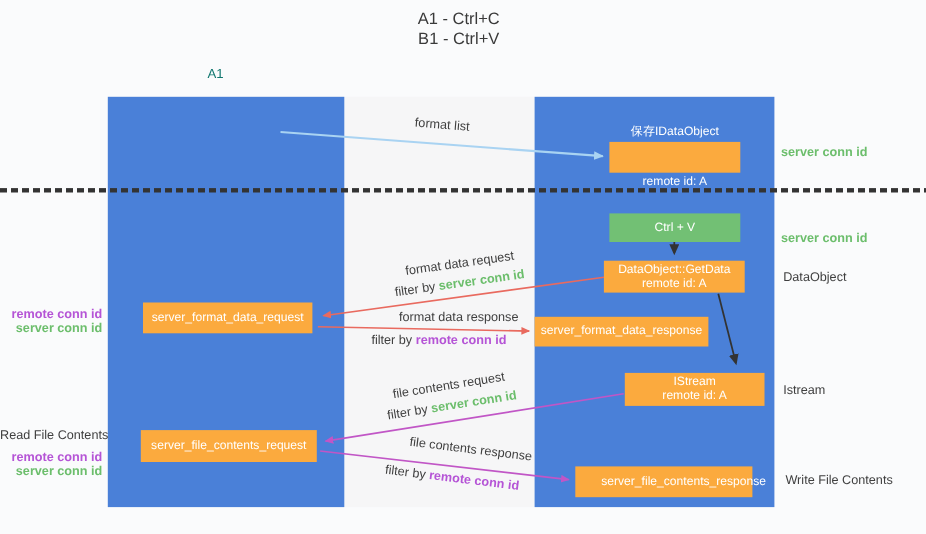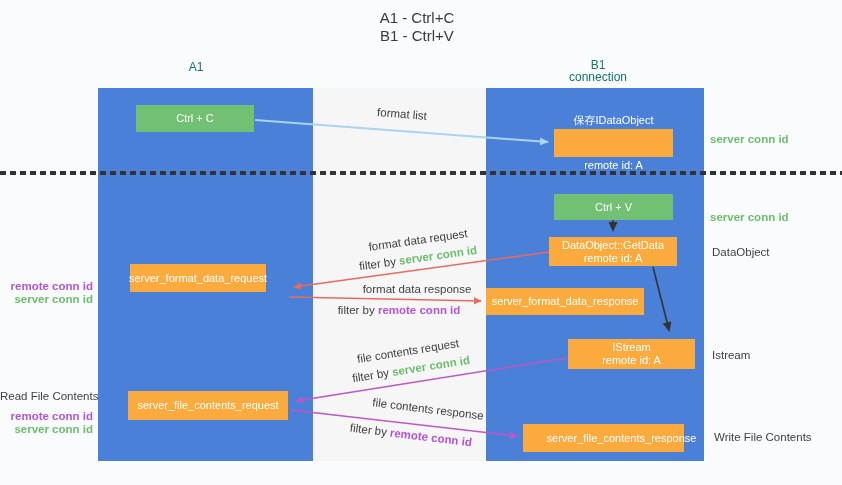--- a/index.html
+++ b/index.html
@@ -44,24 +44,20 @@
   <div class="column col-b"></div>
 
   <div class="title">
     <div>A1 - Ctrl+C</div>
     <div>B1 - Ctrl+V</div>
   </div>
 
   <div class="col-header hdr-a">
     <div>A1</div>
   </div>
-  <div class="col-header hdr-b">
-    <div>B1</div>
-    <div>connection</div>
-  </div>
 
   <div class="dotted"></div>
 
   <svg class="overlay" width="842" height="485" viewBox="0 0 842 485">
     <defs>
       <marker id="m-blue" markerUnits="userSpaceOnUse" markerWidth="11" markerHeight="9" refX="8" refY="4" orient="auto">
         <path d="M0,0 L9,4 L0,8 z" fill="#a9d3f2"></path>
       </marker>
       <marker id="m-black" markerUnits="userSpaceOnUse" markerWidth="11" markerHeight="10" refX="8" refY="4.5" orient="auto">
         <path d="M0,0 L10,4.5 L0,9 z" fill="#333333"></path>
@@ -75,39 +71,36 @@
     </defs>
     <line x1="255" y1="120" x2="548" y2="142" stroke="#a9d3f2" stroke-width="2" marker-end="url(#m-blue)"></line>
     <line x1="613" y1="209" x2="613" y2="230" stroke="#333333" stroke-width="1.6" marker-end="url(#m-black)"></line>
     <line x1="653" y1="267" x2="669" y2="330" stroke="#333333" stroke-width="1.6" marker-end="url(#m-black)"></line>
     <line x1="549" y1="252" x2="294" y2="287" stroke="#e96a5f" stroke-width="1.5" marker-end="url(#m-red)"></line>
     <line x1="289" y1="297" x2="481" y2="301" stroke="#e96a5f" stroke-width="1.5" marker-end="url(#m-red)"></line>
     <line x1="567" y1="358" x2="296" y2="401" stroke="#c156c6" stroke-width="1.5" marker-end="url(#m-mag)"></line>
     <line x1="291" y1="410" x2="517" y2="436" stroke="#c156c6" stroke-width="1.5" marker-end="url(#m-mag)"></line>
   </svg>
 
-  <div class="node green" style="left:136px; top:105px; width:118px; height:27px;">
-    <div>Ctrl + C</div>
-  </div>
 
   <div class="node orange" style="left:554px; top:129px; width:119px; height:28px;gap:32px;">
     <div>保存IDataObject</div>
     <div>remote id: A</div>
   </div>
 
   <div class="node green" style="left:554px; top:194px; width:119px; height:26px;">
     <div>Ctrl + V</div>
   </div>
 
   <div class="node orange" style="left:549px; top:237px; width:128px; height:29px;">
     <div>DataObject::GetData</div>
     <div>remote id: A</div>
   </div>
 
-  <div class="node orange" style="left:130px; top:264px; width:136px; height:28px;">
+  <div class="node orange" style="left:130px; top:275px; width:154px; height:28px;">
     <div>server_format_data_request</div>
   </div>
 
   <div class="node orange" style="left:486px; top:288px; width:158px; height:27px;">
     <div>server_format_data_response</div>
   </div>
 
   <div class="node orange" style="left:568px; top:339px; width:127px; height:30px;">
     <div>IStream</div>
     <div>remote id: A</div>

